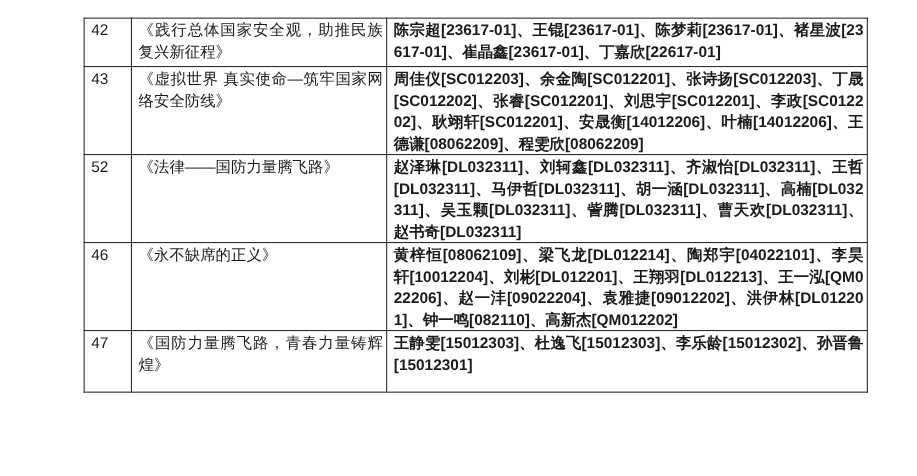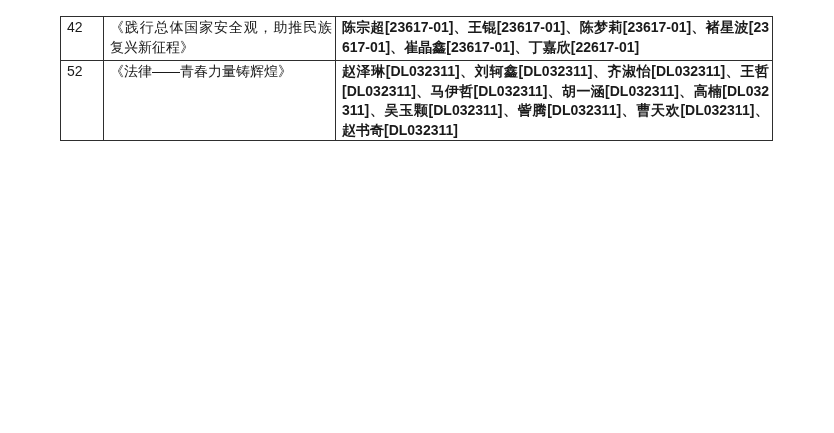--- a/index.html
+++ b/index.html
@@ -7,21 +7,21 @@
     position: relative;
     width: 834px;
     height: 433px;
     background: #ffffff;
     font-family: "Liberation Sans", "DejaVu Sans", sans-serif;
     color: #1a1a1a;
     overflow: hidden;
   }
   table.doc-table {
     position: absolute;
-    left: 60px;
+    left: 76px;
     top: 16px;
     width: 712px;
     border-collapse: collapse;
     table-layout: fixed;
   }
   table.doc-table td {
     border: 1px solid #2e2e2e;
     vertical-align: top;
     font-size: 14px;
     line-height: 19.5px;
@@ -56,19 +56,34 @@
       <col style="width:232px">
       <col style="width:437px">
     </colgroup>
     <tbody>
       <tr style="height:44px">
         <td class="cell-num">42</td>
         <td class="cell-title">《践行总体国家安全观，助推民族复兴新征程》</td>
         <td class="cell-members">陈宗超[23617-01]、王锟[23617-01]、陈梦莉[23617-01]、褚星波[23617-01]、崔晶鑫[23617-01]、丁嘉欣[22617-01]</td>
       </tr>
       <tr style="height:79px">
+        <td class="cell-num">43</td>
+        <td class="cell-title">《虚拟世界 真实使命—筑牢国家网络安全防线》</td>
+        <td class="cell-members">周佳仪[SC012203]、余金陶[SC012201]、张诗扬[SC012203]、丁晟[SC012202]、张睿[SC012201]、刘思宇[SC012201]、李政[SC012202]、耿翊轩[SC012201]、安晟衡[14012206]、叶楠[14012206]、王德谦[08062209]、程雯欣[08062209]</td>
+      </tr>
+      <tr style="height:79px">
         <td class="cell-num">52</td>
-        <td class="cell-title">《法律——青春力量铸辉煌》</td>
+        <td class="cell-title">《法律——国防力量腾飞路》</td>
         <td class="cell-members">赵泽琳[DL032311]、刘轲鑫[DL032311]、齐淑怡[DL032311]、王哲[DL032311]、马伊哲[DL032311]、胡一涵[DL032311]、高楠[DL032311]、吴玉颗[DL032311]、訾腾[DL032311]、曹天欢[DL032311]、赵书奇[DL032311]</td>
+      </tr>
+      <tr style="height:77px">
+        <td class="cell-num">46</td>
+        <td class="cell-title">《永不缺席的正义》</td>
+        <td class="cell-members">黄梓恒[08062109]、梁飞龙[DL012214]、陶郑宇[04022101]、李昊轩[10012204]、刘彬[DL012201]、王翔羽[DL012213]、王一泓[QM022206]、赵一沣[09022204]、袁雅捷[09012202]、洪伊林[DL012201]、钟一鸣[082110]、高新杰[QM012202]</td>
+      </tr>
+      <tr style="height:56px">
+        <td class="cell-num">47</td>
+        <td class="cell-title">《国防力量腾飞路，青春力量铸辉煌》</td>
+        <td class="cell-members">王静雯[15012303]、杜逸飞[15012303]、李乐龄[15012302]、孙晋鲁[15012301]</td>
       </tr>
     </tbody>
   </table>
 </div>
 
 </body></html>

